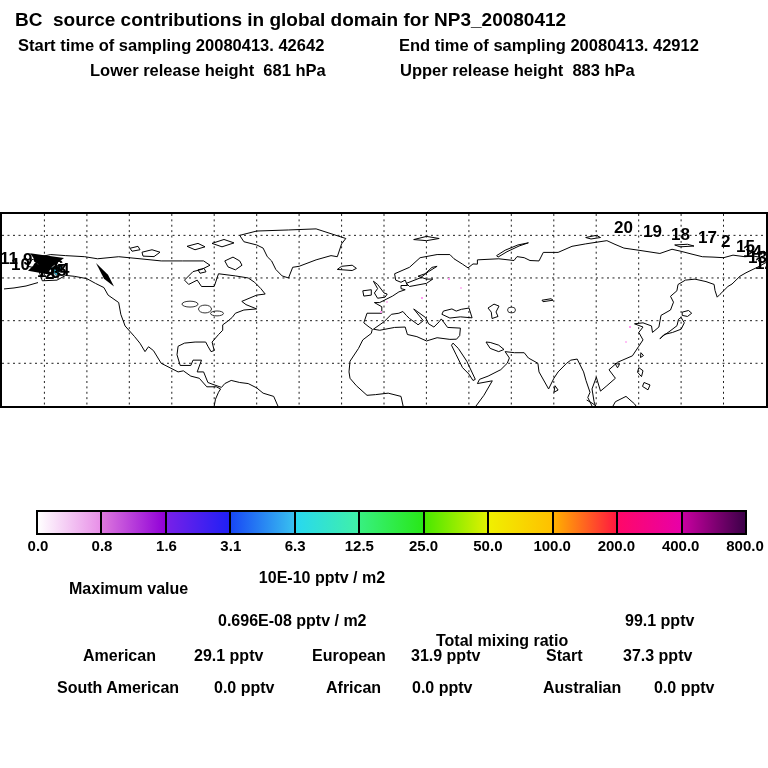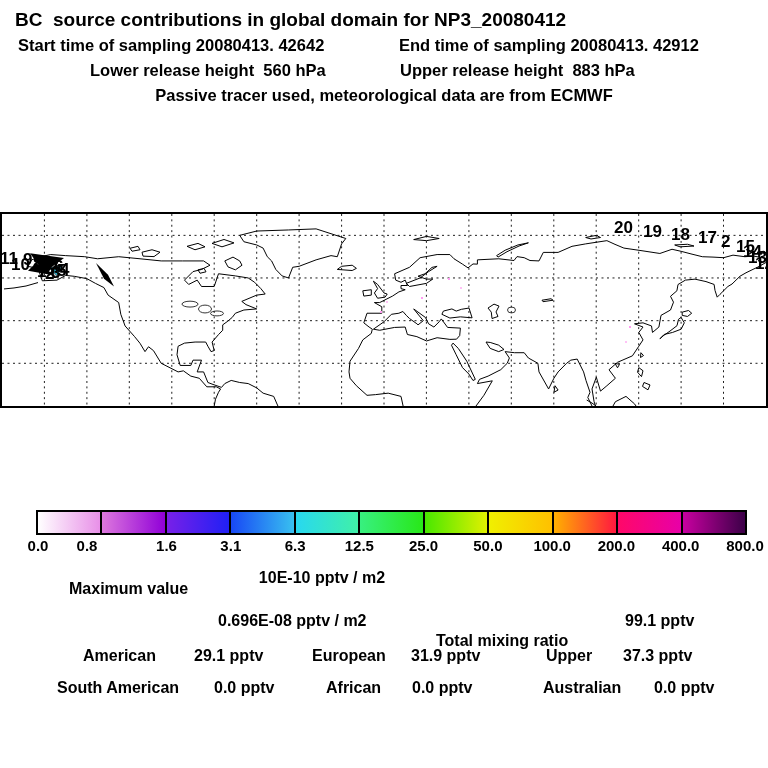--- a/index.html
+++ b/index.html
@@ -21,23 +21,22 @@
   .stat{font-size:16px;font-weight:bold;}
 </style>
 </head>
 <body>
 
 <div class="page">
 
   <div class="abs title" style="left:15px;top:10px;">BC  source contributions in global domain for NP3_20080412</div>
   <div class="abs hline" style="left:18px;top:36px;">Start time of sampling 20080413. 42642</div>
   <div class="abs hline" style="left:399px;top:36px;">End time of sampling 20080413. 42912</div>
-  <div class="abs hline" style="left:90px;top:61px;">Lower release height  560 hPa</div>
+  <div class="abs hline" style="left:90px;top:61px;">Lower release height  681 hPa</div>
   <div class="abs hline" style="left:400px;top:61px;">Upper release height  883 hPa</div>
-  <div class="abs hline" style="left:0;top:86px;width:768px;text-align:center;">Passive tracer used, meteorological data are from ECMWF</div>
 
   <div class="map">
     <svg width="764" height="192" viewBox="0 0 764 196" preserveAspectRatio="none">
       <g id="grid" stroke="#000" stroke-width="0.9" stroke-dasharray="2 3.5">
           <line x1="42.4" x2="42.4" y1="0" y2="196"></line>
           <line x1="84.9" x2="84.9" y1="0" y2="196"></line>
           <line x1="127.3" x2="127.3" y1="0" y2="196"></line>
           <line x1="169.8" x2="169.8" y1="0" y2="196"></line>
           <line x1="212.2" x2="212.2" y1="0" y2="196"></line>
           <line x1="254.7" x2="254.7" y1="0" y2="196"></line>
@@ -152,21 +151,21 @@
       <div class="cb-seg" style="background: linear-gradient(to right, rgb(40, 216, 240), rgb(64, 240, 168));"></div>
       <div class="cb-seg" style="background: linear-gradient(to right, rgb(56, 240, 128), rgb(40, 232, 24));"></div>
       <div class="cb-seg" style="background: linear-gradient(to right, rgb(72, 232, 0), rgb(224, 240, 0));"></div>
       <div class="cb-seg" style="background: linear-gradient(to right, rgb(240, 240, 0), rgb(255, 192, 0));"></div>
       <div class="cb-seg" style="background: linear-gradient(to right, rgb(255, 176, 0), rgb(255, 24, 64));"></div>
       <div class="cb-seg" style="background: linear-gradient(to right, rgb(255, 8, 104), rgb(232, 0, 168));"></div>
       <div class="cb-seg" style="background: linear-gradient(to right, rgb(200, 0, 160), rgb(60, 0, 72));"></div>
     </div>
   <div class="tickrow">
       <span class="cb-tick" style="left: 38px;">0.0</span>
-      <span class="cb-tick" style="left: 87px;">0.8</span>
+      <span class="cb-tick" style="left: 102px;">0.8</span>
       <span class="cb-tick" style="left: 166.54px;">1.6</span>
       <span class="cb-tick" style="left: 230.81px; text-align: center;">3.1</span>
       <span class="cb-tick" style="left: 295.08px;">6.3</span>
       <span class="cb-tick" style="left: 359.35px;">12.5</span>
       <span class="cb-tick" style="left: 423.62px;">25.0</span>
       <span class="cb-tick" style="left: 487.89px;">50.0</span>
       <span class="cb-tick" style="left: 552.16px;">100.0</span>
       <span class="cb-tick" style="left: 616.43px;">200.0</span>
       <span class="cb-tick" style="left: 680.7px;">400.0</span>
       <span class="cb-tick" style="left: 744.97px;">800.0</span>
@@ -175,21 +174,21 @@
 
   <div class="abs stat" style="left:69px;top:580px;">Maximum value</div>
   <div class="abs stat" style="left:218px;top:612px;">0.696E-08 pptv / m2</div>
   <div class="abs stat" style="left:436px;top:612px;margin-top:20px;">Total mixing ratio</div>
   <div class="abs stat" style="left:625px;top:612px;">99.1 pptv</div>
 
   <div class="abs stat" style="left:83px;top:647px;">American</div>
   <div class="abs stat" style="left:194px;top:647px;">29.1 pptv</div>
   <div class="abs stat" style="left:312px;top:647px;">European</div>
   <div class="abs stat" style="left:411px;top:647px;">31.9 pptv</div>
-  <div class="abs stat" style="left:546px;top:647px;">Upper</div>
+  <div class="abs stat" style="left:546px;top:647px;">Start</div>
   <div class="abs stat" style="left:623px;top:647px;">37.3 pptv</div>
 
   <div class="abs stat" style="left:57px;top:679px;">South American</div>
   <div class="abs stat" style="left:214px;top:679px;">0.0 pptv</div>
   <div class="abs stat" style="left:326px;top:679px;">African</div>
   <div class="abs stat" style="left:412px;top:679px;">0.0 pptv</div>
   <div class="abs stat" style="left:543px;top:679px;">Australian</div>
   <div class="abs stat" style="left:654px;top:679px;">0.0 pptv</div>
 
 </div>

